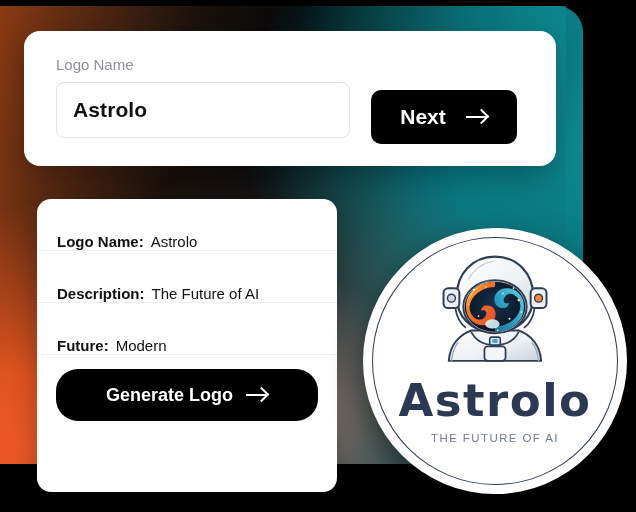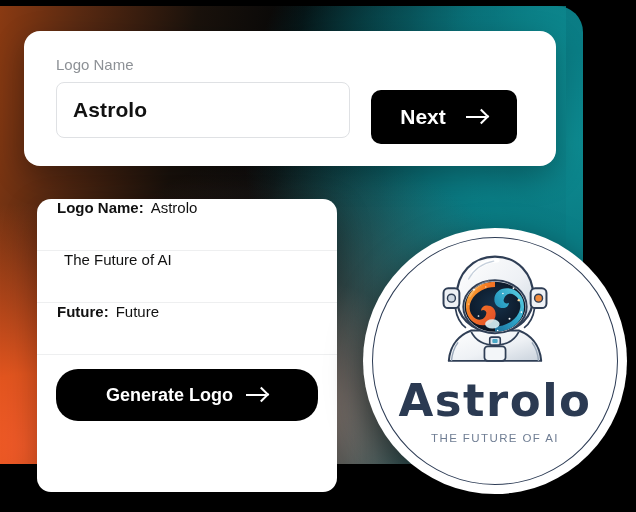--- a/index.html
+++ b/index.html
@@ -48,21 +48,21 @@
   .arrow::after{content:"";position:absolute;right:1px;top:2.4px;width:9px;height:9px;
     border-top:2.3px solid currentColor;border-right:2.3px solid currentColor;transform:rotate(45deg);}
 
   
   .detail-card{
     position:absolute;left:37px;top:199px;width:300px;height:293px;
     background:#fff;border-radius:14px;box-shadow:0 12px 34px rgba(0,0,0,.30);
     overflow:hidden;
   }
   .row{
-    height:51px;display:flex;align-items:flex-start;
+    height:51px;display:flex;align-items:flex-end;
     padding:0 20px;border-bottom:1px solid #eeeff0;font-size:15px;color:#111;
   }
   .row .k{font-weight:700;white-space:nowrap;}
   .row .v{margin-left:7px;font-weight:400;white-space:nowrap;}
   .gen-wrap{padding:14px 19px 0 19px;}
   .gen-btn{
     height:52px;background:#000;border-radius:22px;color:#fff;
     display:flex;align-items:center;justify-content:center;gap:13px;
     font-size:18px;font-weight:600;cursor:pointer;
   }
@@ -112,27 +112,28 @@
   </div>
 
   <div class="detail-card">
 
     <div class="row">
       <span class="k">Logo Name:</span>
       <span class="v">Astrolo</span>
     </div>
 
     <div class="row">
+      <span class="k">Description:</span>
       <span class="v">The Future of AI</span>
     </div>
 
 
     <div class="row">
       <span class="k">Future:</span>
-      <span class="v">Future</span>
+      <span class="v">Modern</span>
     </div>
 
     <div class="gen-wrap">
       <div class="gen-btn">
         <span>Generate Logo</span>
         <span class="arrow"></span>
       </div>
     </div>
   </div>
 

